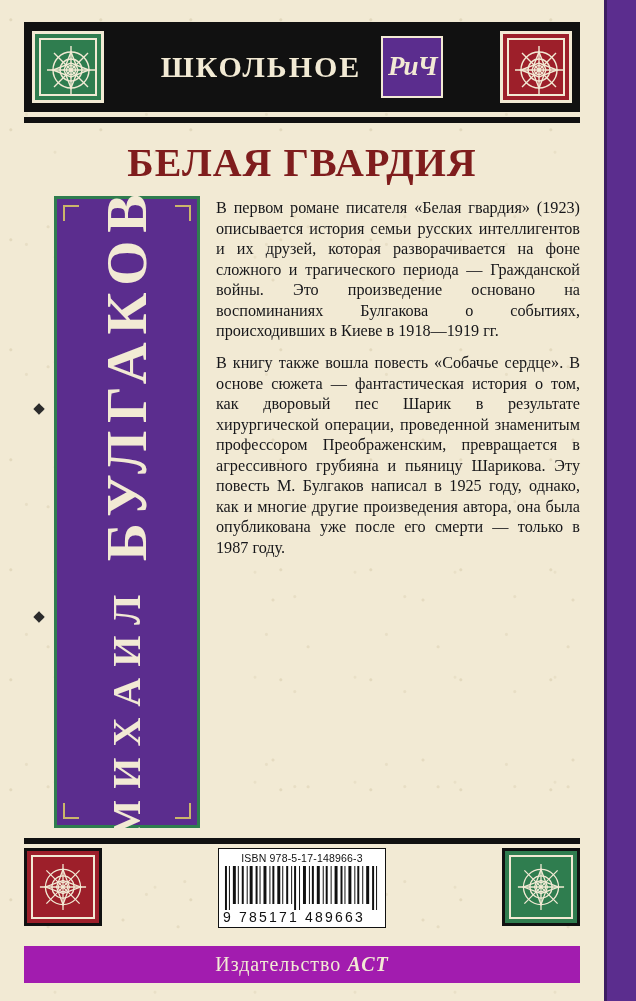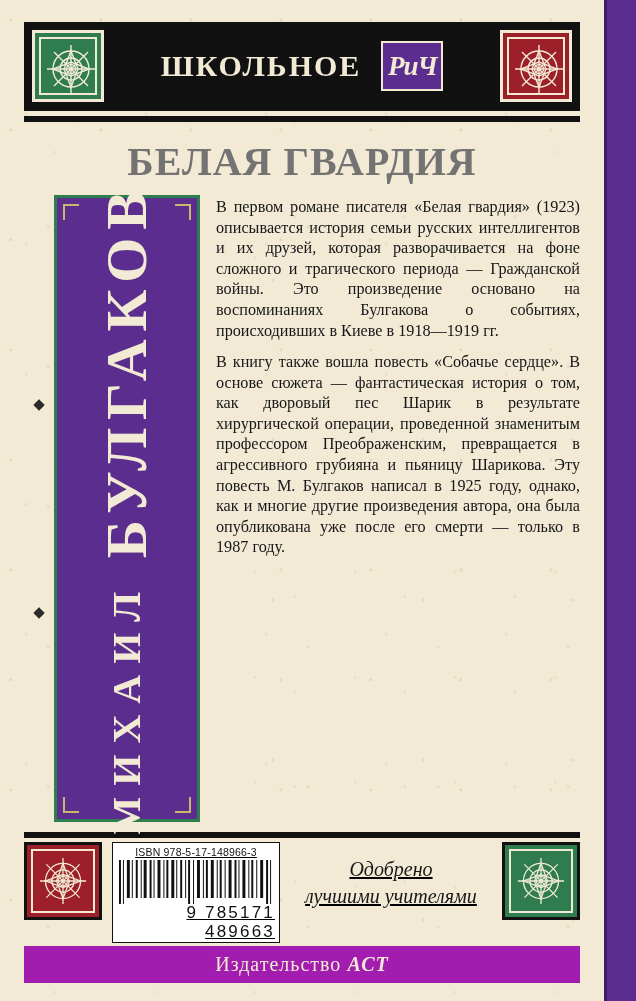--- a/index.html
+++ b/index.html
@@ -108,21 +108,21 @@
     color: #f2ead4;
     font-family: "Liberation Serif", serif;
     font-weight: bold;
     font-size: 30px;
     letter-spacing: 2px;
     text-transform: uppercase;
     white-space: nowrap;
   }
   .series-mark {
     width: 62px;
-    height: 50px;
+    height: 62px;
     background: #5b2d8e;
     color: #f2ead4;
     display: flex;
     align-items: center;
     justify-content: center;
     font-family: "Liberation Serif", serif;
     font-style: italic;
     font-weight: bold;
     font-size: 27px;
     letter-spacing: -1px;
@@ -130,21 +130,21 @@
     box-sizing: border-box;
   }
   .header-rule {
     height: 7px;
     background: #111111;
     margin-top: 5px;
   }
   
   .book-title {
     text-align: center;
-    color: #737373;
+    color: #7f1d1d;
     font-family: "Liberation Serif", serif;
     font-weight: bold;
     font-size: 40px;
     letter-spacing: 1px;
     margin: 16px 0 10px 0;
     text-transform: uppercase;
     white-space: nowrap;
   }
   
   .middle {
@@ -225,21 +225,20 @@
     background: #111111;
     margin: 10px 0 0 0;
   }
   .footer-row {
     display: flex;
     align-items: flex-start;
     justify-content: space-between;
     gap: 10px;
     margin-top: 4px;
     height: 96px;
-    text-decoration: underline;
   }
   .footer-orn {
     width: 78px;
     height: 78px;
     flex: 0 0 78px;
     position: relative;
     box-sizing: border-box;
     border: 3px solid #111111;
   }
   .footer-orn.red { background: #9d1f2a; }
@@ -266,24 +265,24 @@
     margin-bottom: 2px;
     text-align: center;
   }
   .barcode {
     height: 44px;
     width: 100%;
     display: block;
   }
   .barcode-digits {
     font-family: "Liberation Sans", sans-serif;
-    font-size: 17px;
+    font-size: 14px;
     letter-spacing: 2.2px;
     color: #111;
-    text-align: right;
+    text-align: left;
     line-height: 1.1;
   }
   .approved {
     flex: 1 1 auto;
     text-align: center;
     color: #17171a;
     font-family: "Liberation Serif", serif;
     font-style: italic;
     font-size: 20px;
     line-height: 1.35;
@@ -437,24 +436,20 @@
             <rect x="136" y="0" width="2" height="38"></rect>
             <rect x="141" y="0" width="1" height="38"></rect>
             <rect x="145" y="0" width="3" height="38"></rect>
             <rect x="151" y="0" width="2" height="44"></rect>
             <rect x="155" y="0" width="1" height="44"></rect>
           </g>
         </svg>
         <div class="barcode-digits">9 785171 489663</div>
       </div>
 
-      <div class="approved">
-        <div>Одобрено</div>
-        <div>лучшими учителями</div>
-      </div>
 
       <div class="footer-orn green">
         <div class="orn-inner"></div>
         <svg viewBox="0 0 78 78" width="72" height="72" aria-hidden="true">
           <g stroke="#f2ead4" stroke-width="1.4" fill="none">
             <circle cx="39" cy="39" r="19"></circle>
             <circle cx="39" cy="39" r="12"></circle>
             <circle cx="39" cy="39" r="5"></circle>
             <path d="M39 14 L39 64 M14 39 L64 39 M21 21 L57 57 M57 21 L21 57"></path>
             <path d="M39 20 L46 39 L39 58 L32 39 Z"></path>

